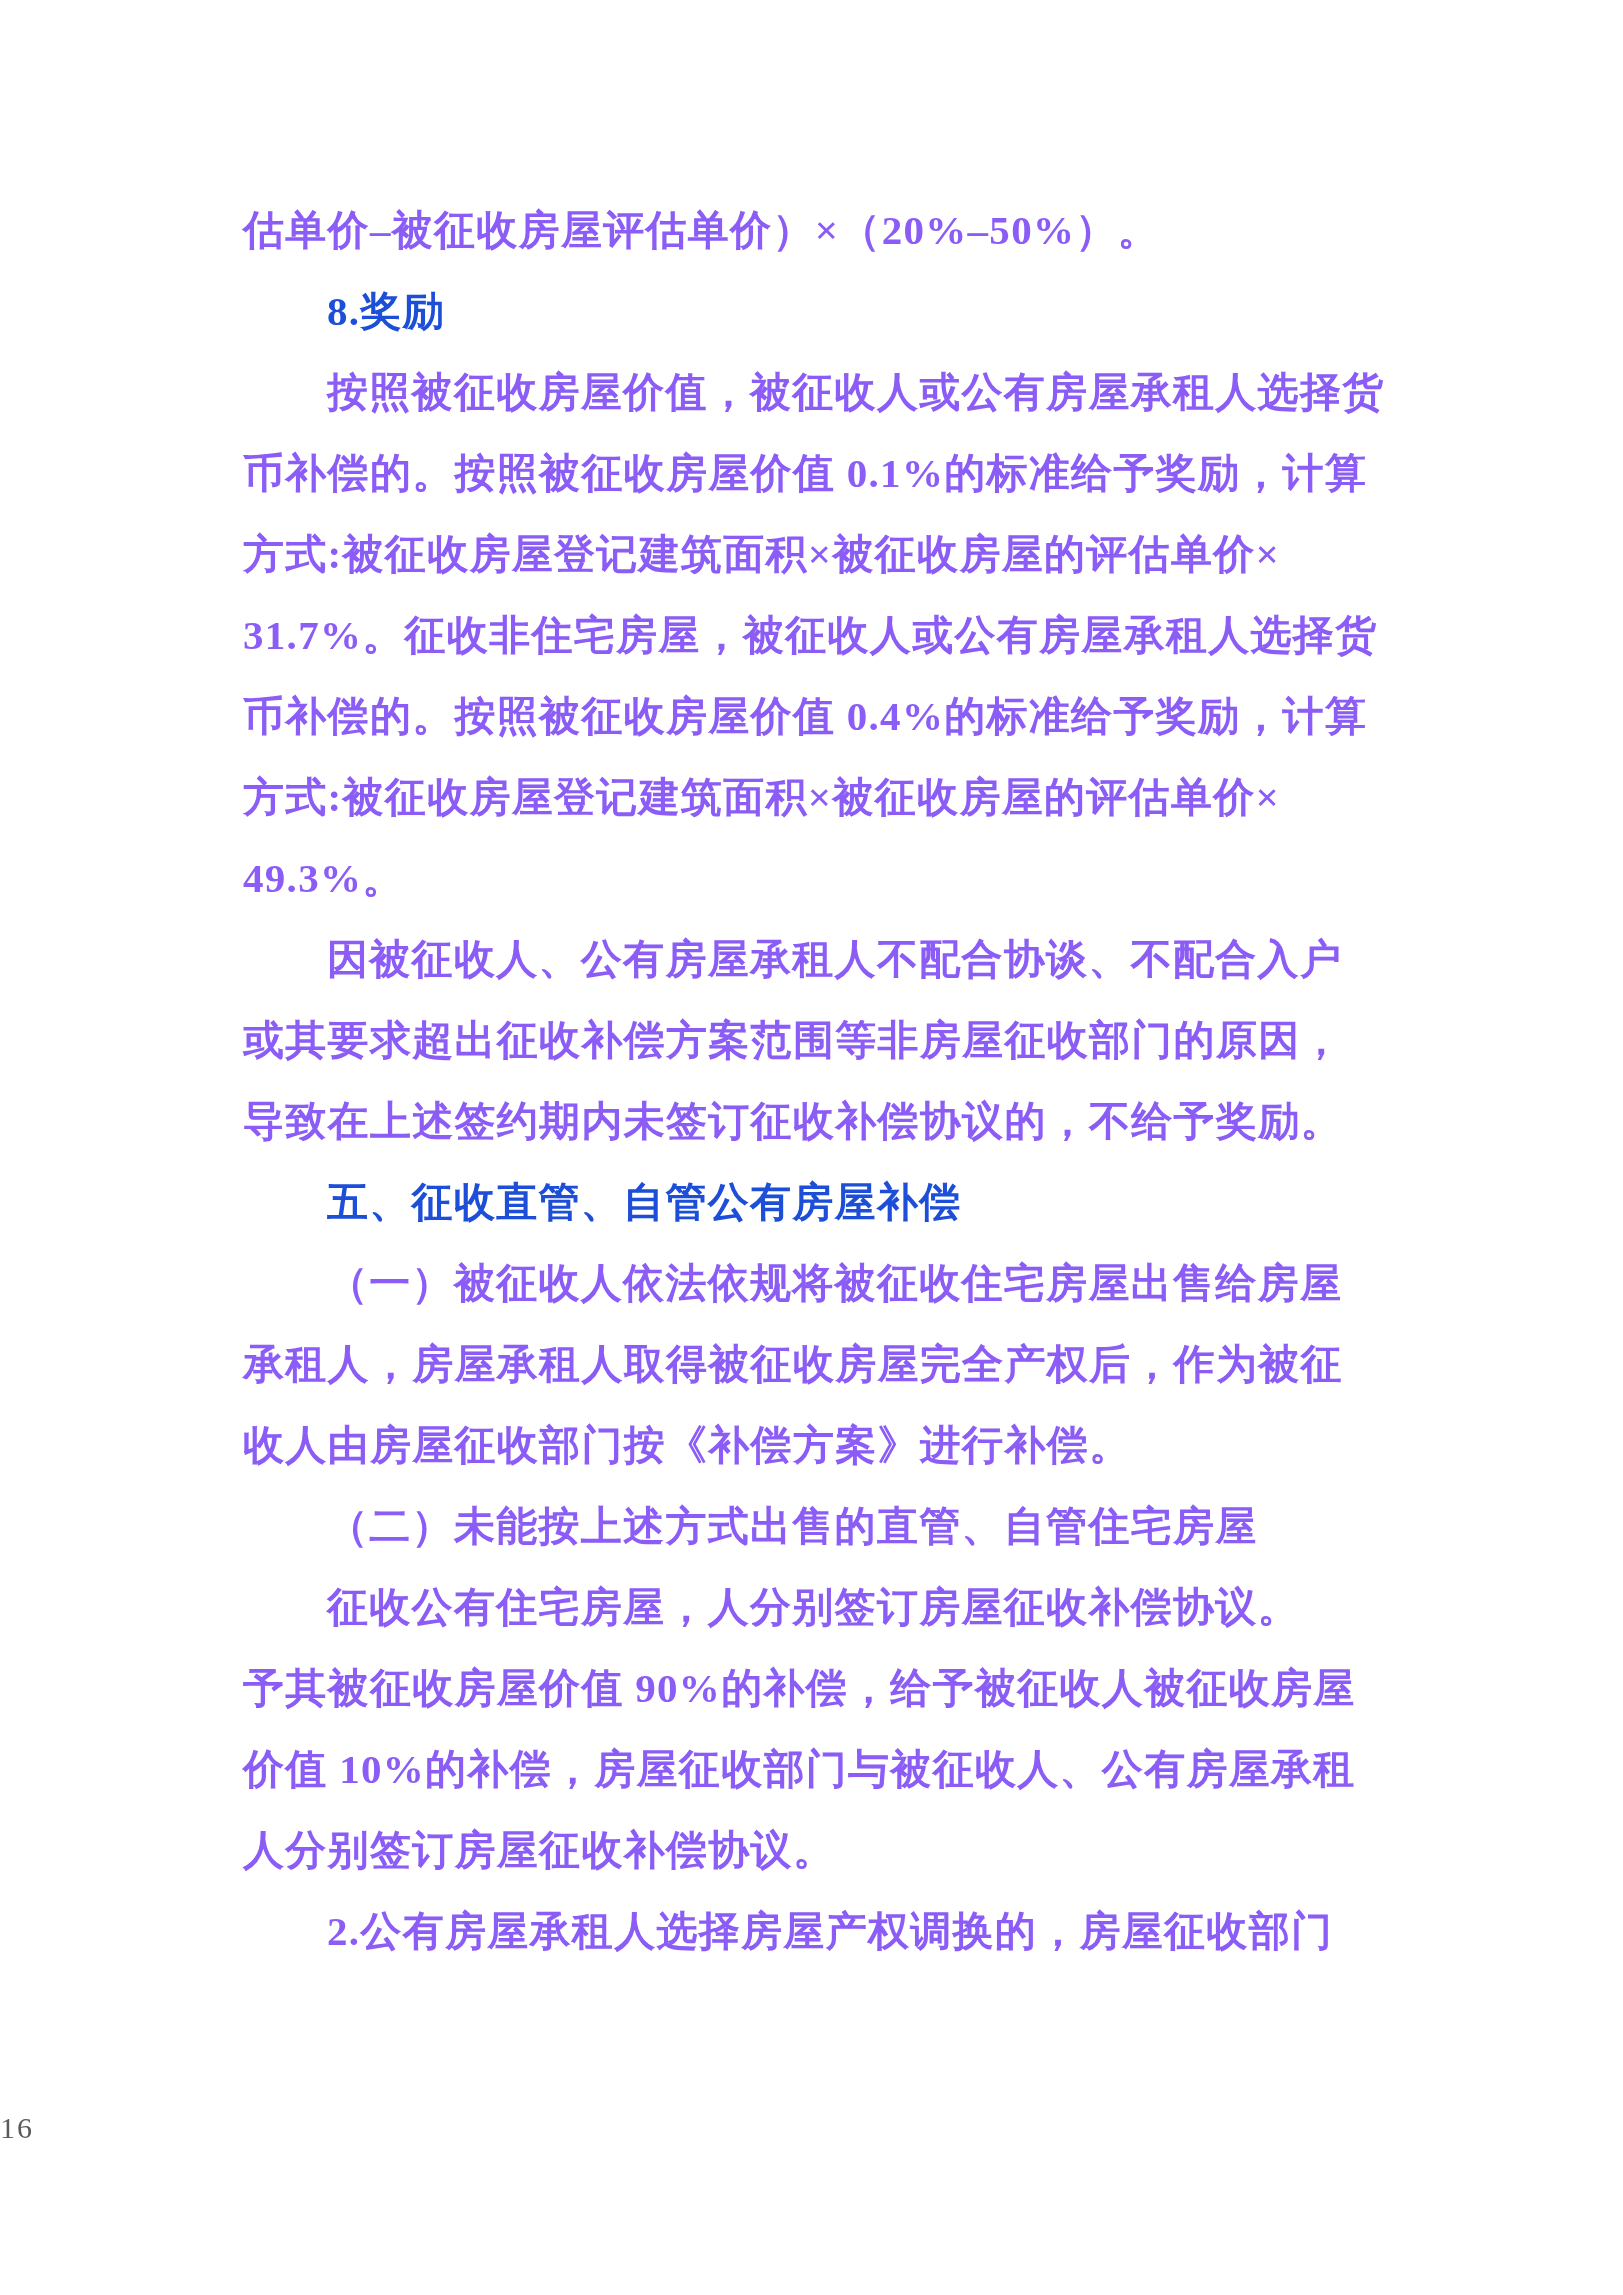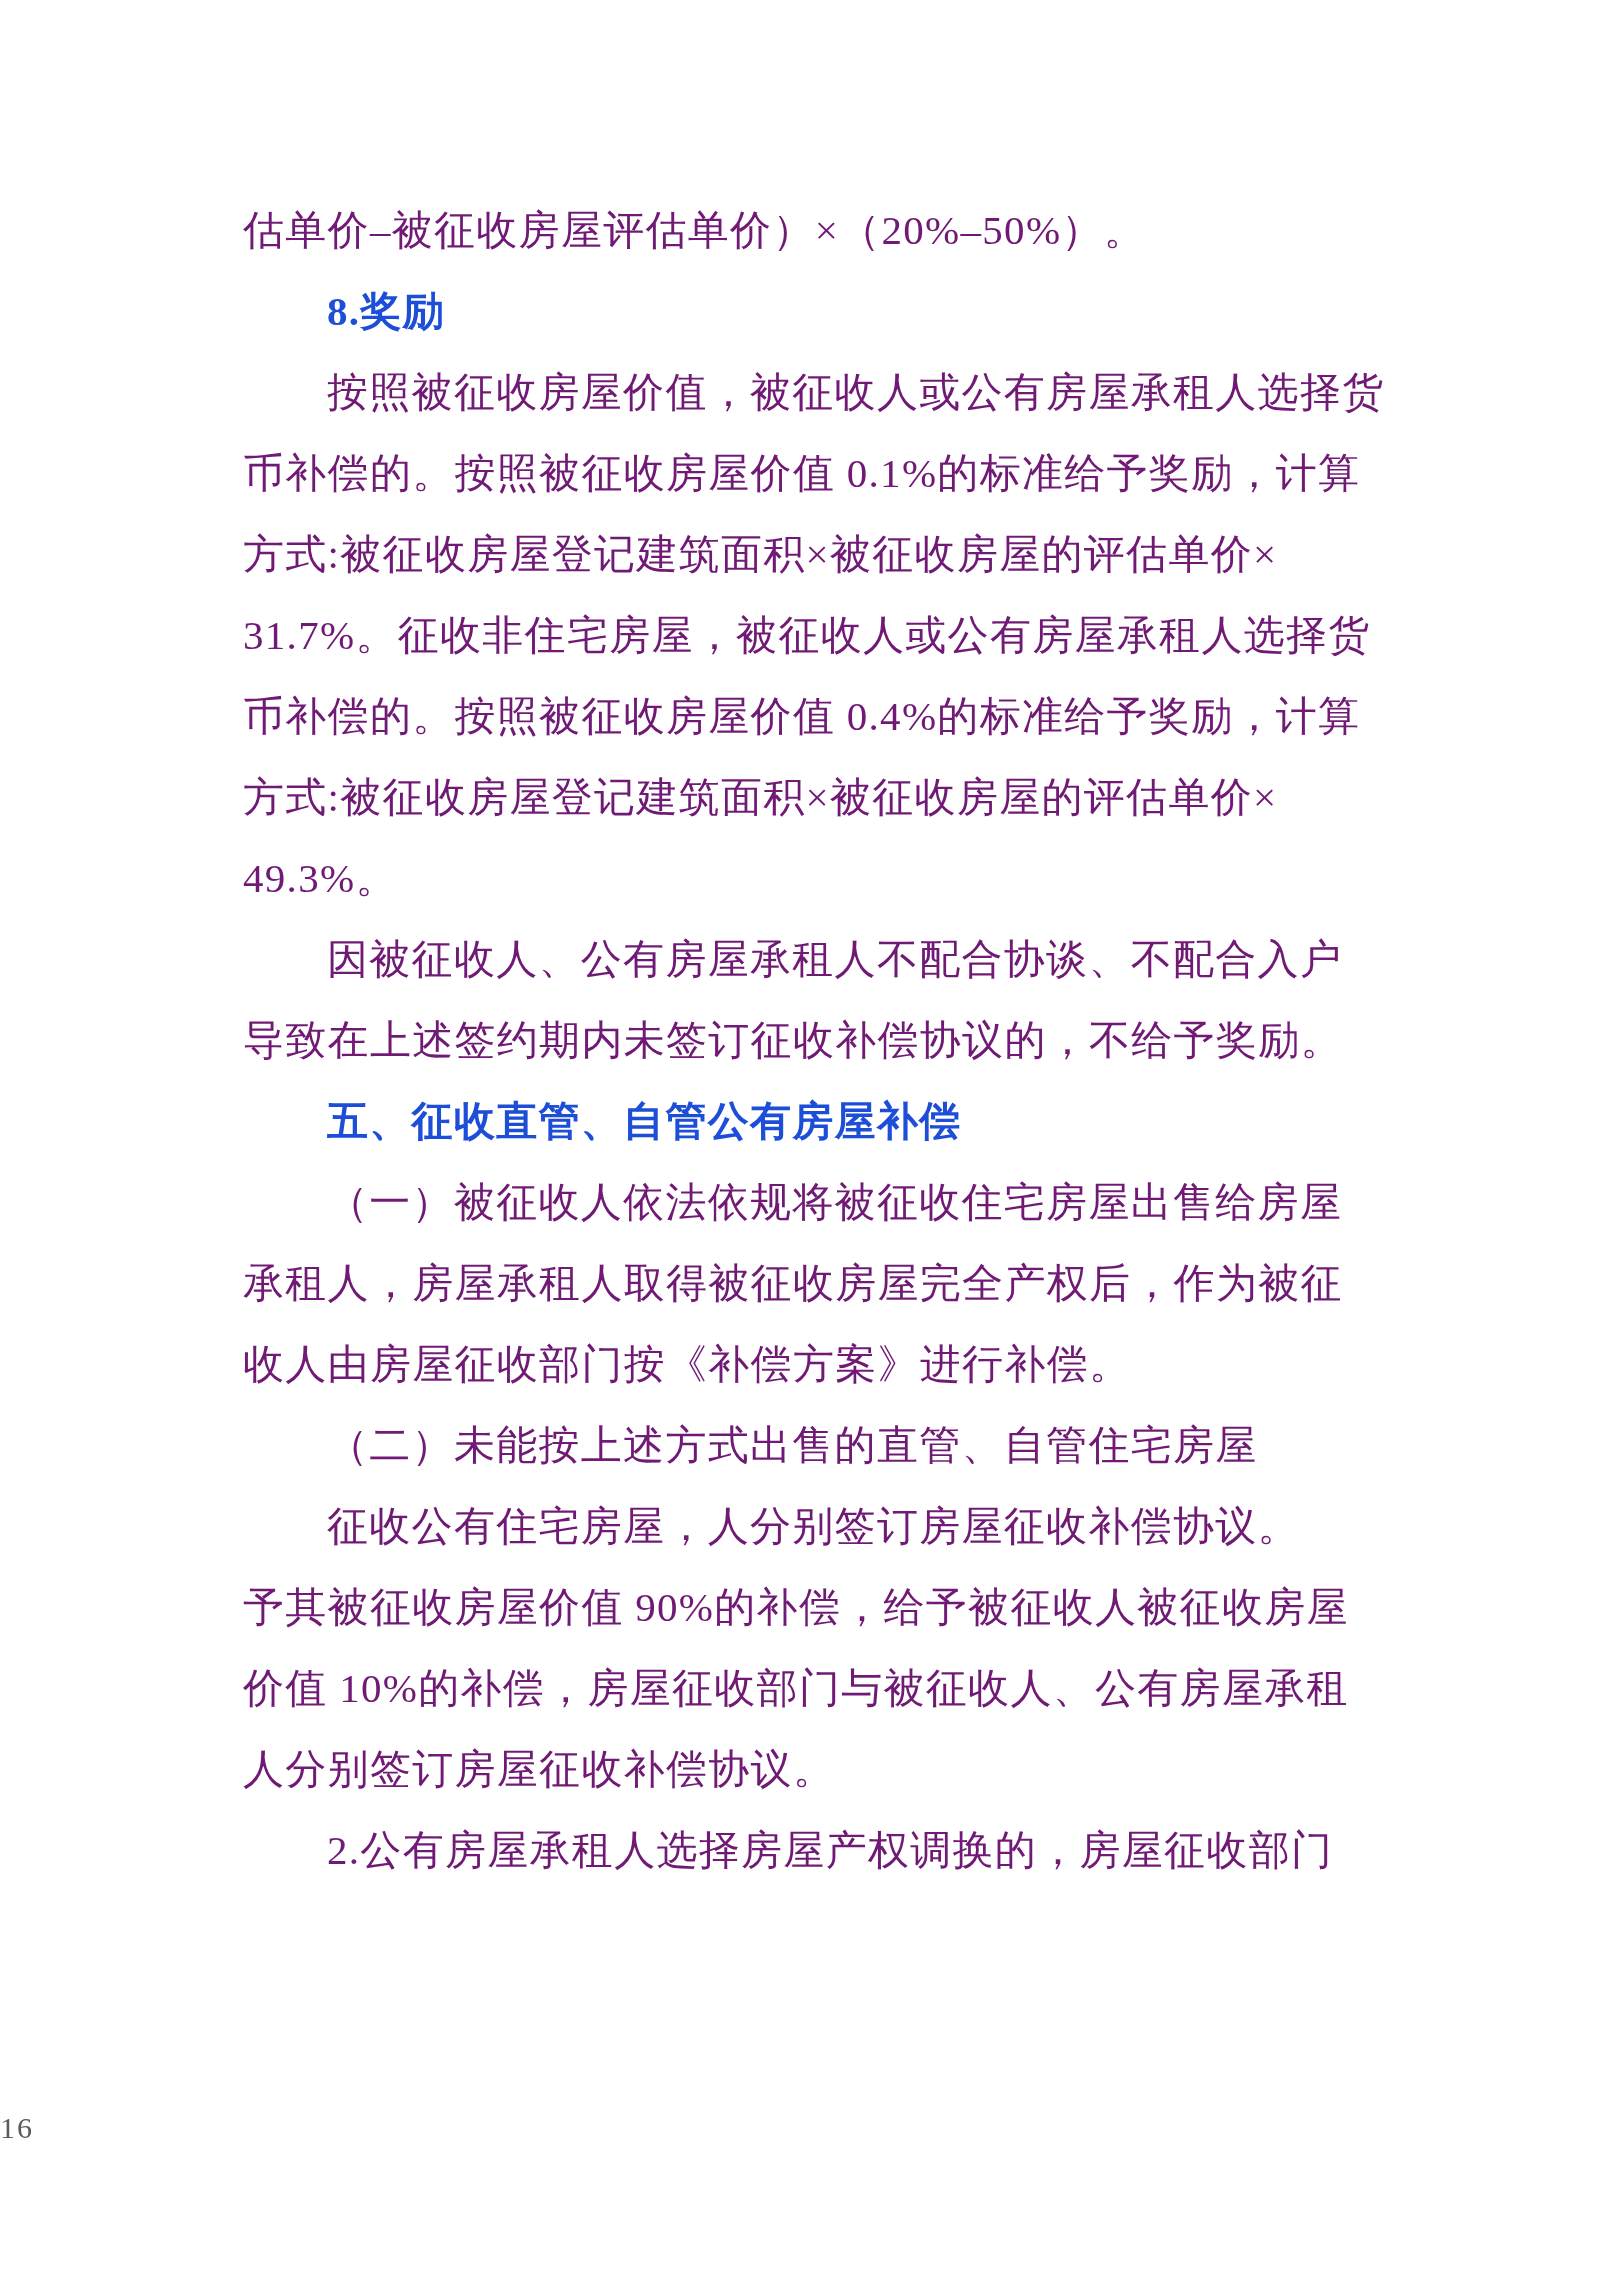--- a/index.html
+++ b/index.html
@@ -19,23 +19,23 @@
     position: absolute;
     left: 243px;
     top: 190px;
     width: 1155px;
   }
   .line {
     height: 81px;
     line-height: 81px;
     font-size: 41px;
     letter-spacing: 1.3px;
-    color: #701a75;
+    color: #8b5cf6;
     white-space: nowrap;
-    font-weight: normal;
+    font-weight: bold;
   }
   .line.indent {
     padding-left: 84px;
   }
   .line.bold {
     font-weight: bold;
     color: #1d4ed8;
   }
   .page-number {
     position: absolute;
@@ -59,20 +59,21 @@
       <div class="line">估单价–被征收房屋评估单价）×（20%–50%）。</div>
       <div class="line indent bold">8.奖励</div>
       <div class="line indent">按照被征收房屋价值，被征收人或公有房屋承租人选择货</div>
       <div class="line">币补偿的。按照被征收房屋价值 0.1%的标准给予奖励，计算</div>
       <div class="line">方式:被征收房屋登记建筑面积×被征收房屋的评估单价×</div>
       <div class="line">31.7%。征收非住宅房屋，被征收人或公有房屋承租人选择货</div>
       <div class="line">币补偿的。按照被征收房屋价值 0.4%的标准给予奖励，计算</div>
       <div class="line">方式:被征收房屋登记建筑面积×被征收房屋的评估单价×</div>
       <div class="line">49.3%。</div>
       <div class="line indent">因被征收人、公有房屋承租人不配合协谈、不配合入户</div>
+      <div class="line">或其要求超出征收补偿方案范围等非房屋征收部门的原因，</div>
       <div class="line">导致在上述签约期内未签订征收补偿协议的，不给予奖励。</div>
       <div class="line indent bold">五、征收直管、自管公有房屋补偿</div>
       <div class="line indent">（一）被征收人依法依规将被征收住宅房屋出售给房屋</div>
       <div class="line">承租人，房屋承租人取得被征收房屋完全产权后，作为被征</div>
       <div class="line">收人由房屋征收部门按《补偿方案》进行补偿。</div>
       <div class="line indent">（二）未能按上述方式出售的直管、自管住宅房屋</div>
       <div class="line indent">征收公有住宅房屋，人分别签订房屋征收补偿协议。</div>
       <div class="line">予其被征收房屋价值 90%的补偿，给予被征收人被征收房屋</div>
       <div class="line">价值 10%的补偿，房屋征收部门与被征收人、公有房屋承租</div>
       <div class="line">人分别签订房屋征收补偿协议。</div>

